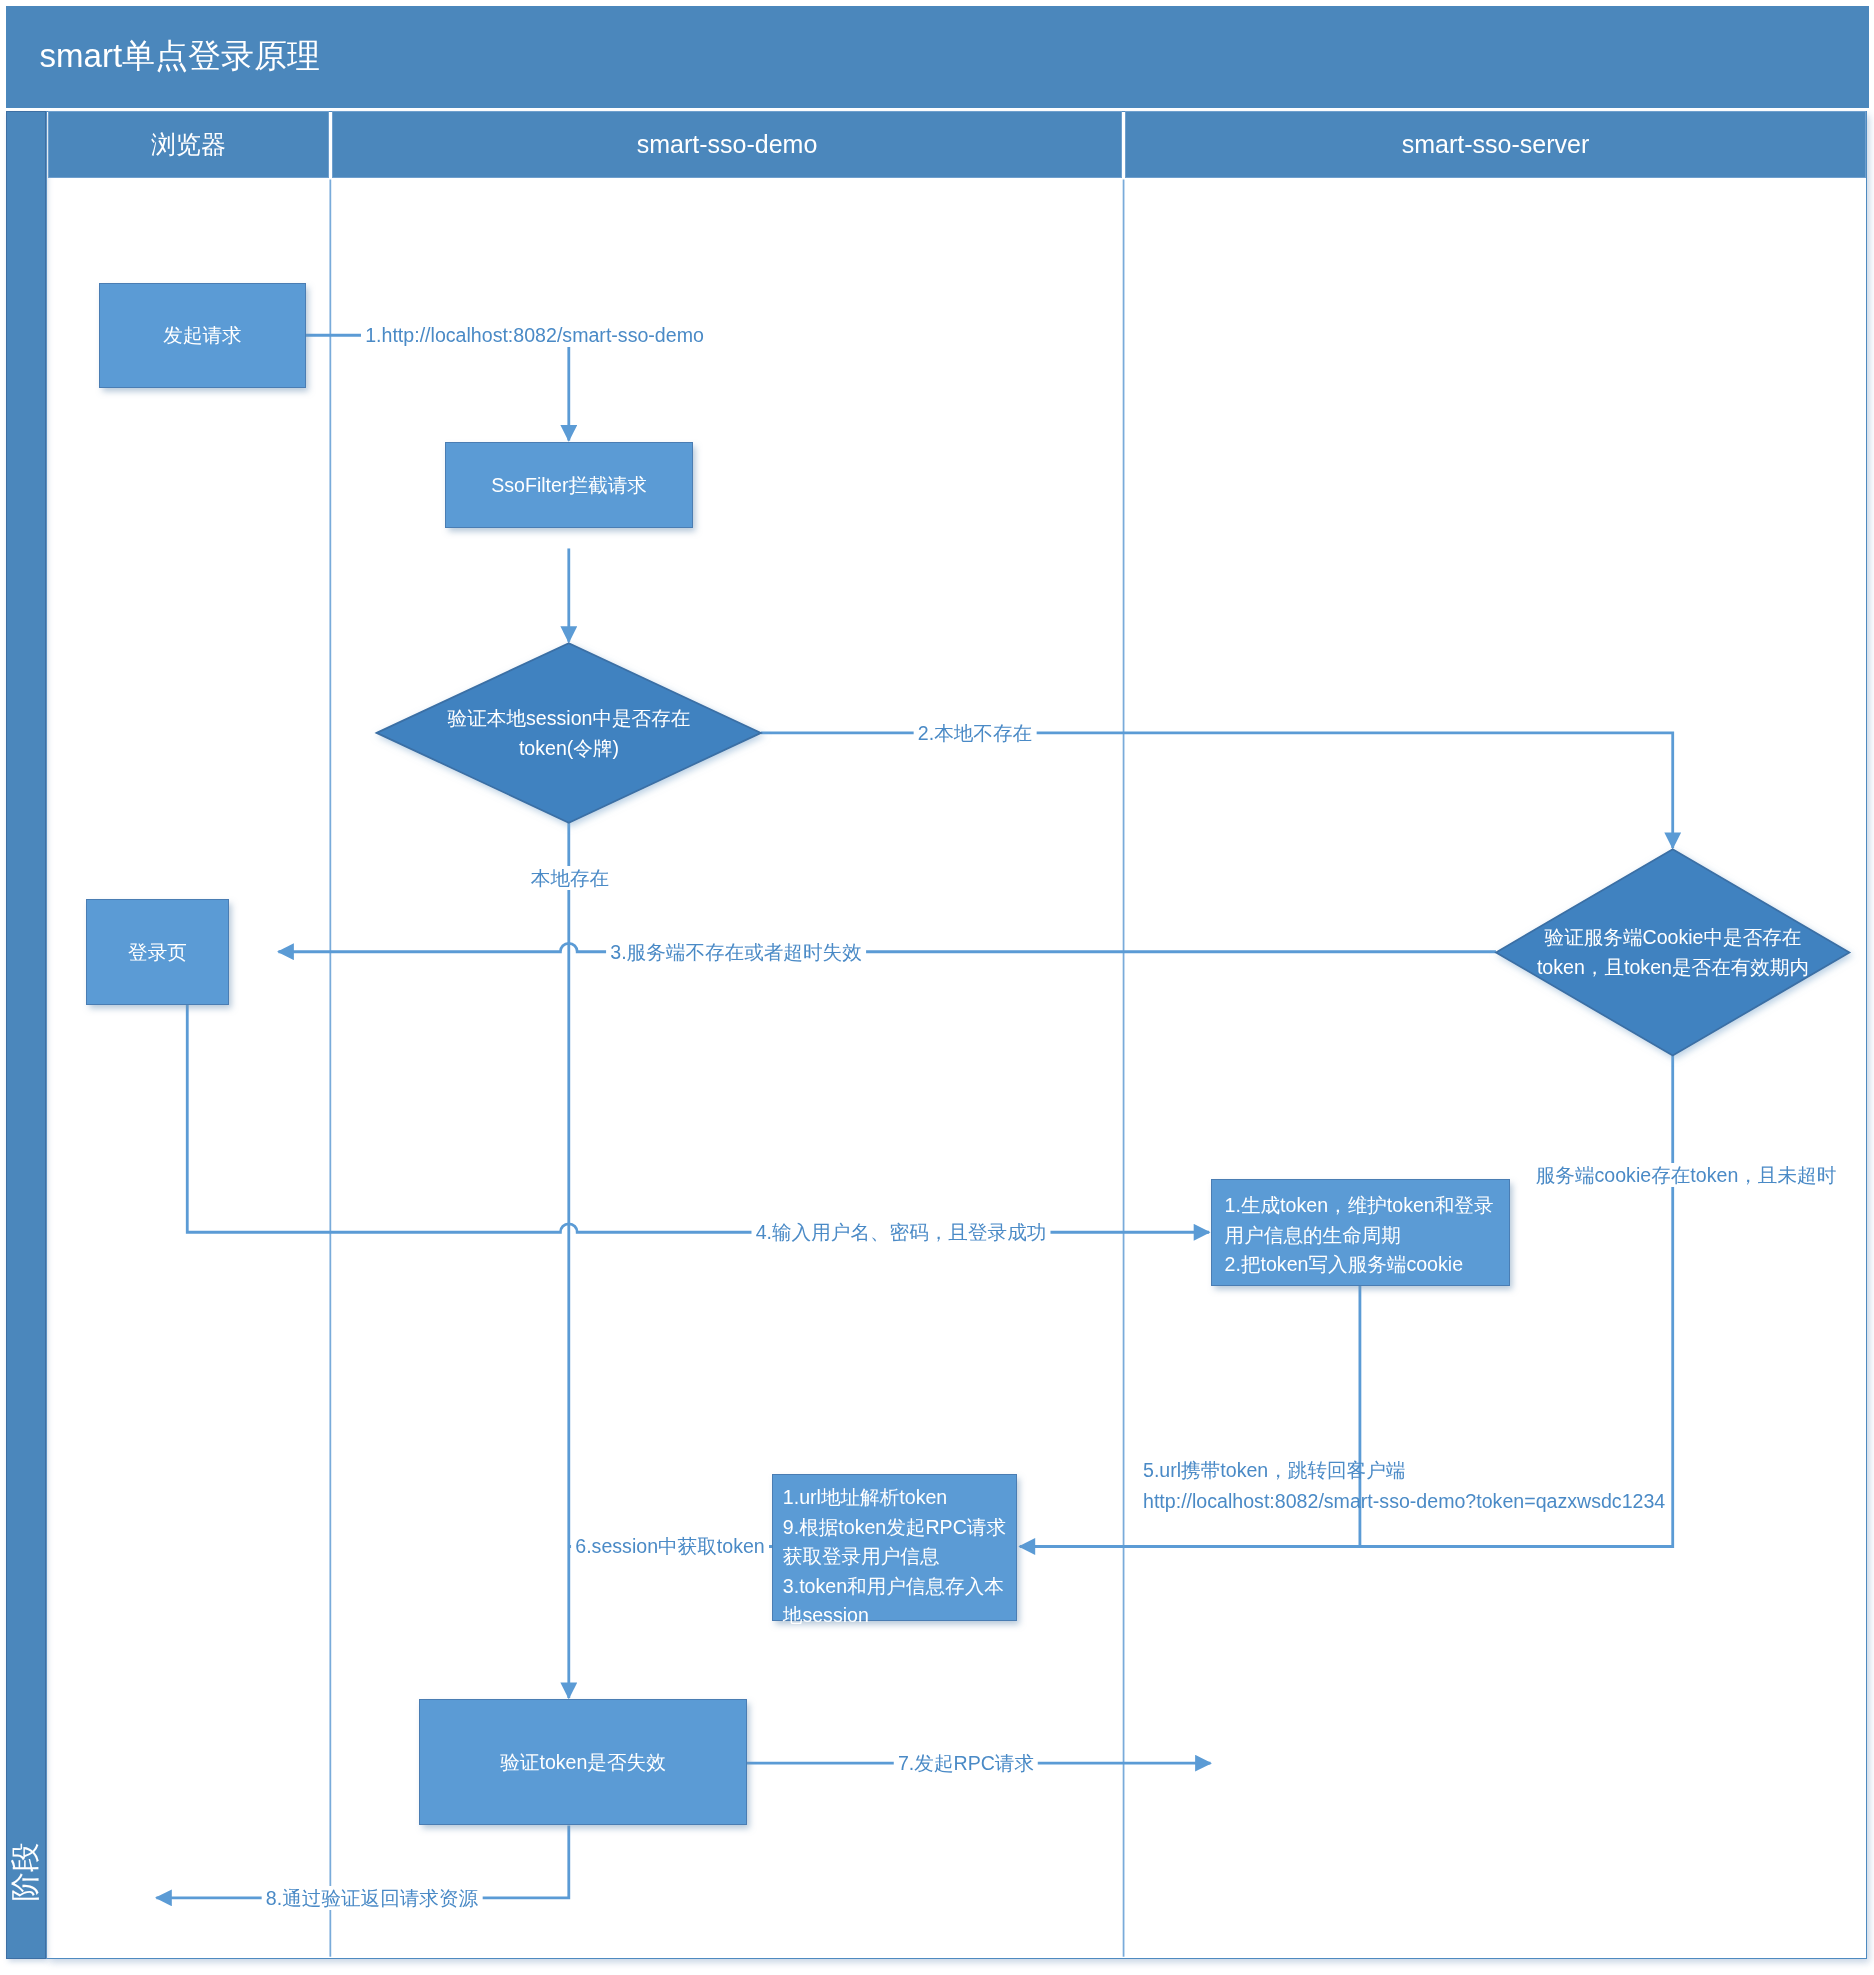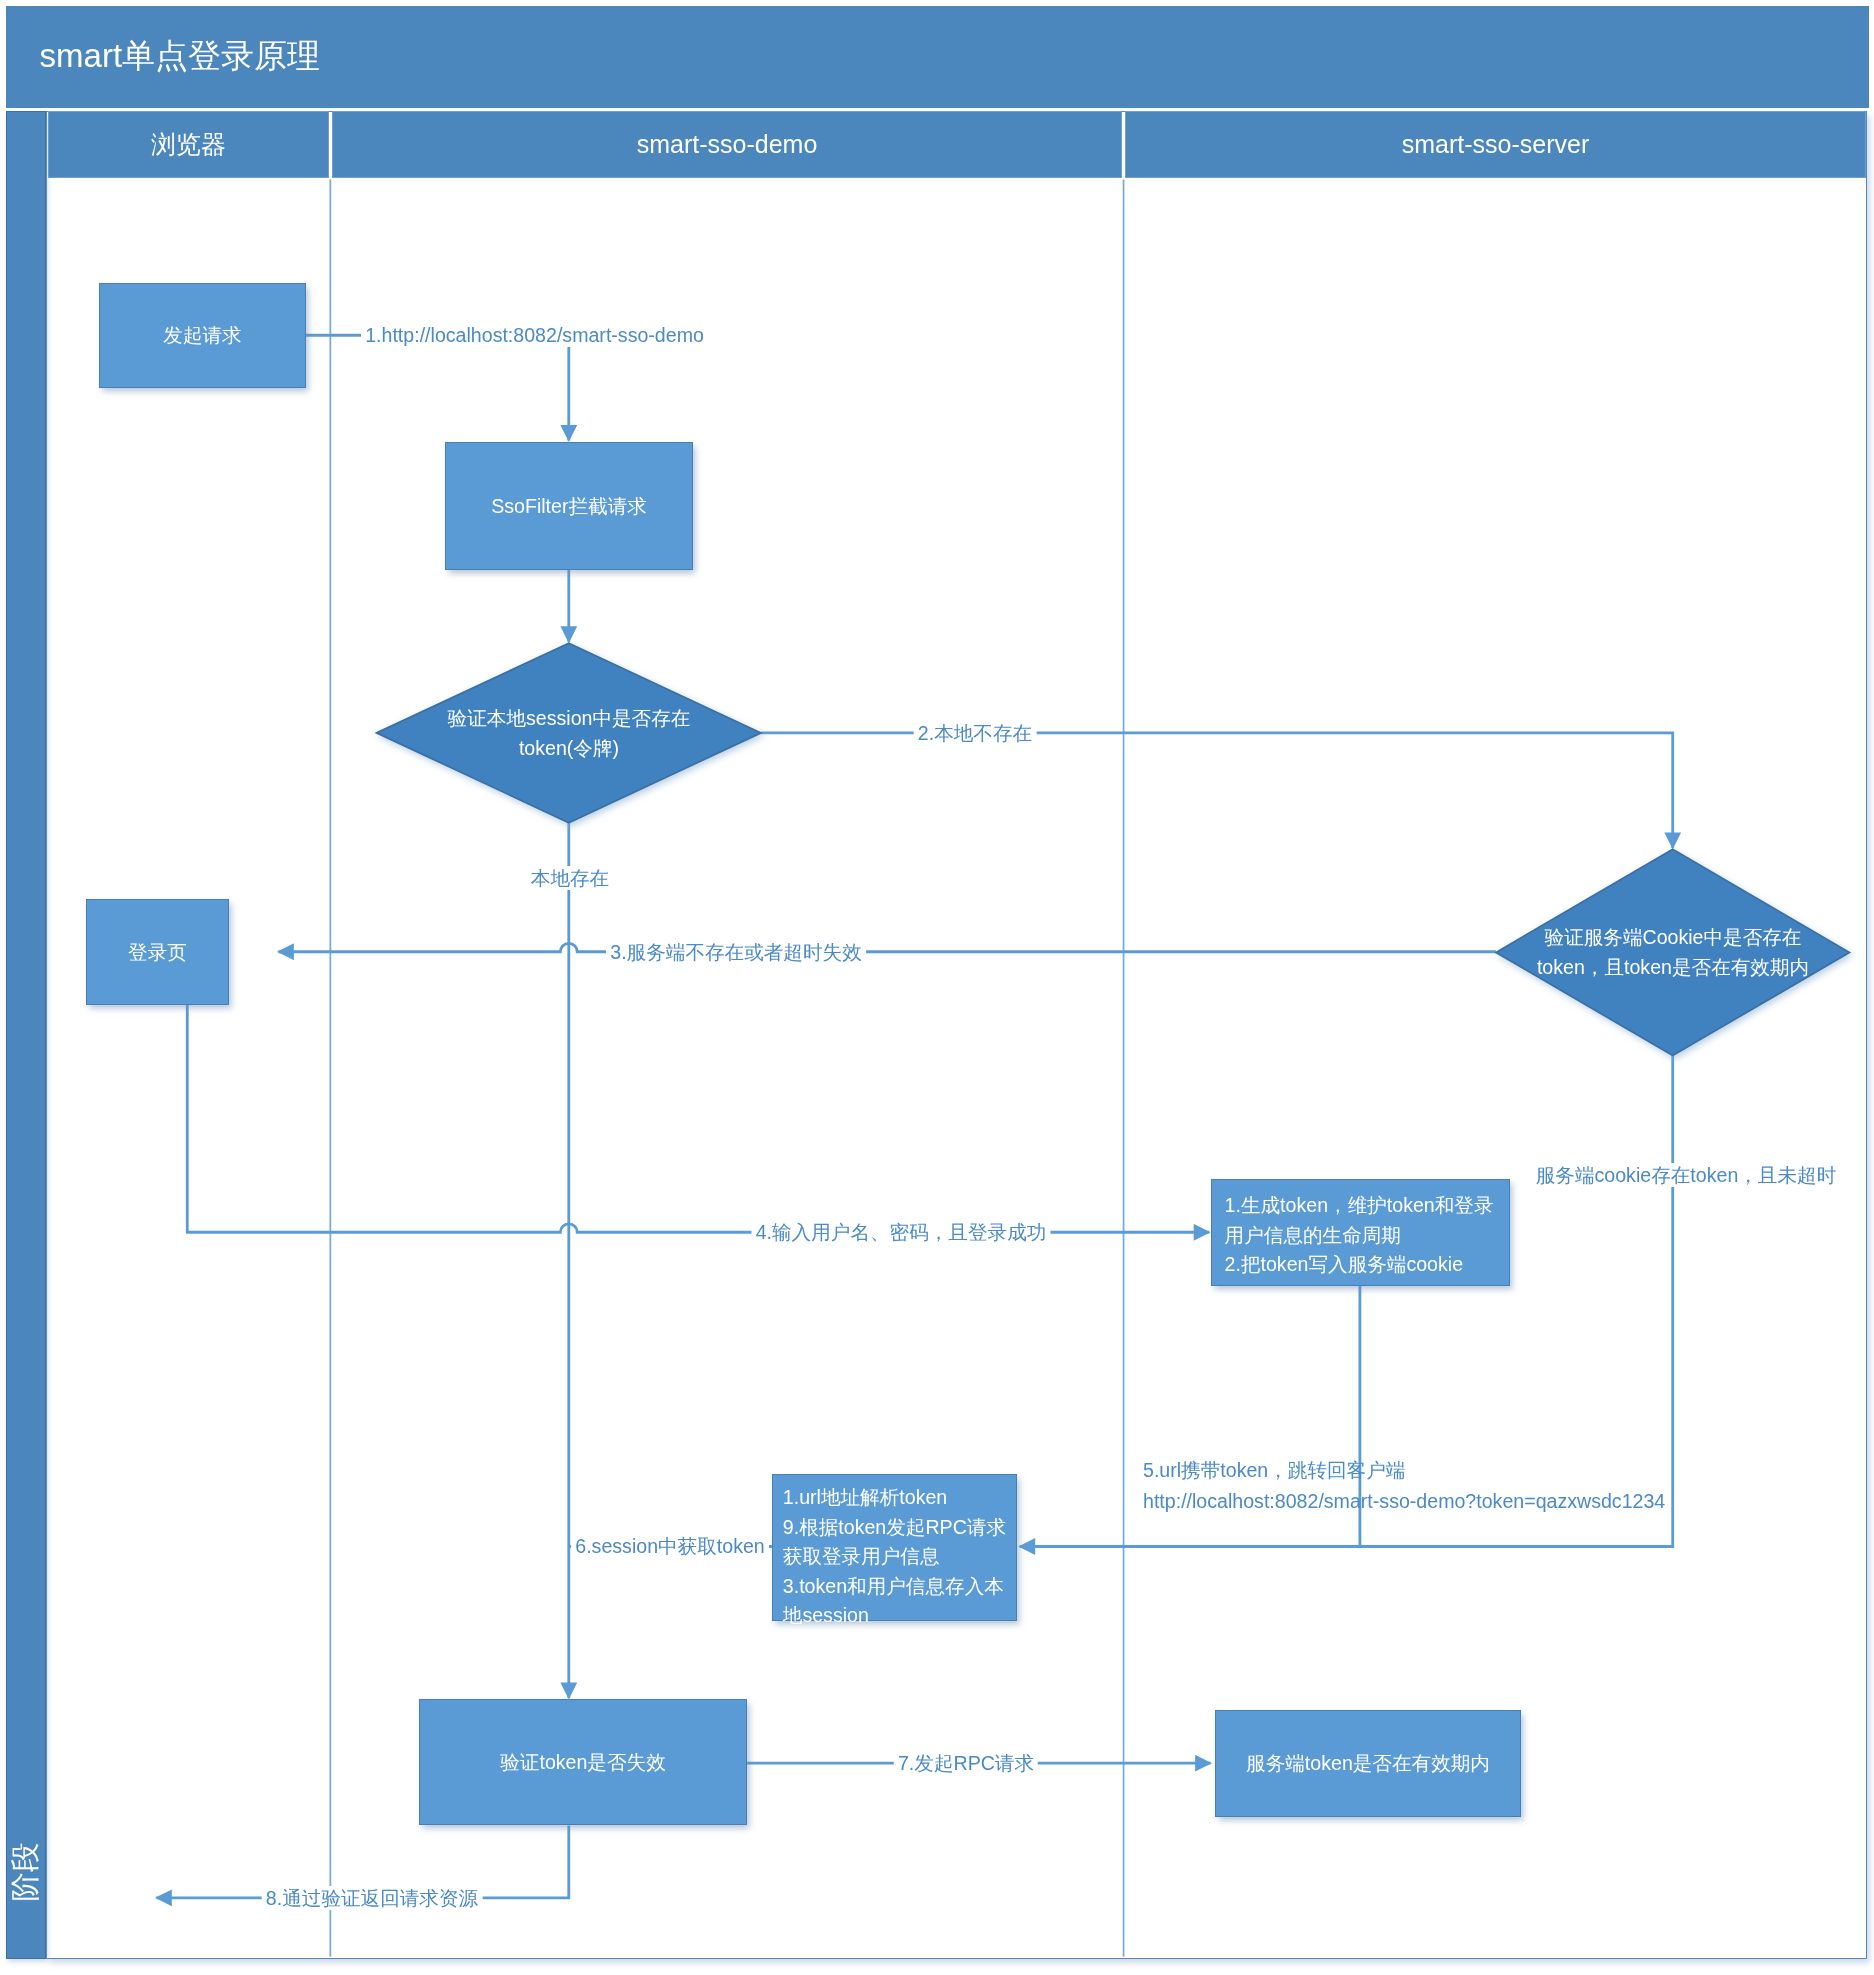--- a/index.html
+++ b/index.html
@@ -74,33 +74,32 @@
     <path d="M2385 1505 V2205 H1454" fill="none" stroke="#5b9bd5" stroke-width="4" marker-end="url(#arr)"></path>
     <path d="M1101 2205 H811" fill="none" stroke="#5b9bd5" stroke-width="4"></path>
     <path d="M1032 2514 H1726" fill="none" stroke="#5b9bd5" stroke-width="4" marker-start="url(#arr)" marker-end="url(#arr)"></path>
     <path d="M811 2603 V2706 H223" fill="none" stroke="#5b9bd5" stroke-width="4" marker-end="url(#arr)"></path>
 
     <polygon filter="url(#ds)" points="537,1045 811,917 1085,1045 811,1173" fill="#4182c0" stroke="#3a6fa5" stroke-width="2.5"></polygon>
     <polygon filter="url(#ds)" points="2133,1358 2385,1211 2637,1358 2385,1505" fill="#4182c0" stroke="#3a6fa5" stroke-width="2.5"></polygon>
   </svg>
 
   <div class="node center" style="left:99px;top:283px;width:207px;height:105px;">发起请求</div>
-  <div class="node center" style="left:445px;top:442px;width:248px;height:128px;">SsoFilter拦截请求</div>
+  <div class="node center" style="left:445px;top:442px;width:248px;height:86px;">SsoFilter拦截请求</div>
   <div class="node center" style="left:86px;top:899px;width:143px;height:106px;">登录页</div>
   <div class="node multi" style="left:1211px;top:1179px;width:299px;height:107px;">
     <div>1.生成token，维护token和登录用户信息的生命周期</div>
     <div>2.把token写入服务端cookie</div>
   </div>
   <div class="node multi" style="left:772px;top:1474px;width:245px;height:147px;padding:8.4px 9.8px;">
     <div>1.url地址解析token</div>
     <div>9.根据token发起RPC请求获取登录用户信息</div>
     <div>3.token和用户信息存入本地session</div>
   </div>
   <div class="node center" style="left:419px;top:1699px;width:328px;height:126px;">验证token是否失效</div>
-  <div class="node center" style="left:1215px;top:1710px;width:306px;height:107px;">服务端token是否在有效期内</div>
 
   <div class="dtext" style="left:569px;top:733px;">
     <div>验证本地session中是否存在</div>
     <div>token(令牌)</div>
   </div>
   <div class="dtext" style="left:1673px;top:952px;">
     <div>验证服务端Cookie中是否存在</div>
     <div>token，且token是否在有效期内</div>
   </div>
 

